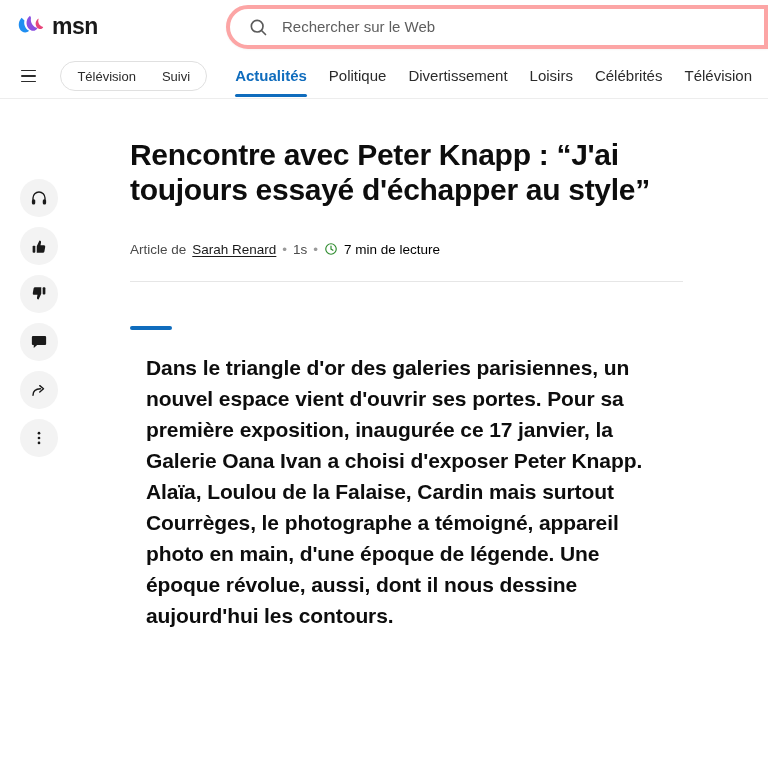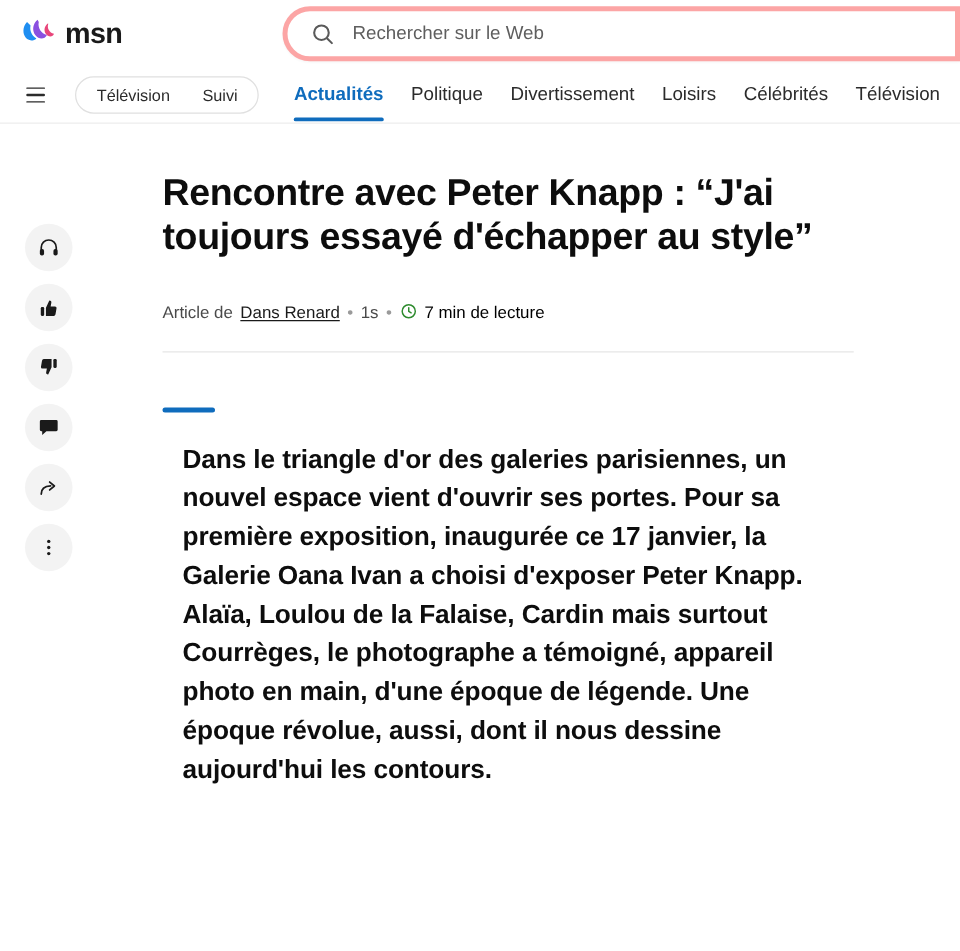--- a/index.html
+++ b/index.html
@@ -288,21 +288,21 @@
         <circle cx="12" cy="18.5" r="1.8"></circle>
       </svg>
     </div>
   </div>
 
   <div class="article">
     <h1 class="headline">Rencontre avec Peter Knapp : “J'ai toujours essayé d'échapper au style”</h1>
 
     <div class="byline">
       <span>Article de</span>
-      <span class="author">Dans Renard</span>
+      <span class="author">Sarah Renard</span>
       <span class="dot">•</span>
       <span>1s</span>
       <span class="dot">•</span>
       <svg class="clock-icon" viewBox="0 0 24 24" fill="none" stroke="currentColor" stroke-width="2">
         <circle cx="12" cy="12" r="9"></circle>
         <path d="M12 7v5.2l3.3 2" stroke-linecap="round"></path>
       </svg>
       <span class="readtime">7 min de lecture</span>
     </div>
 

